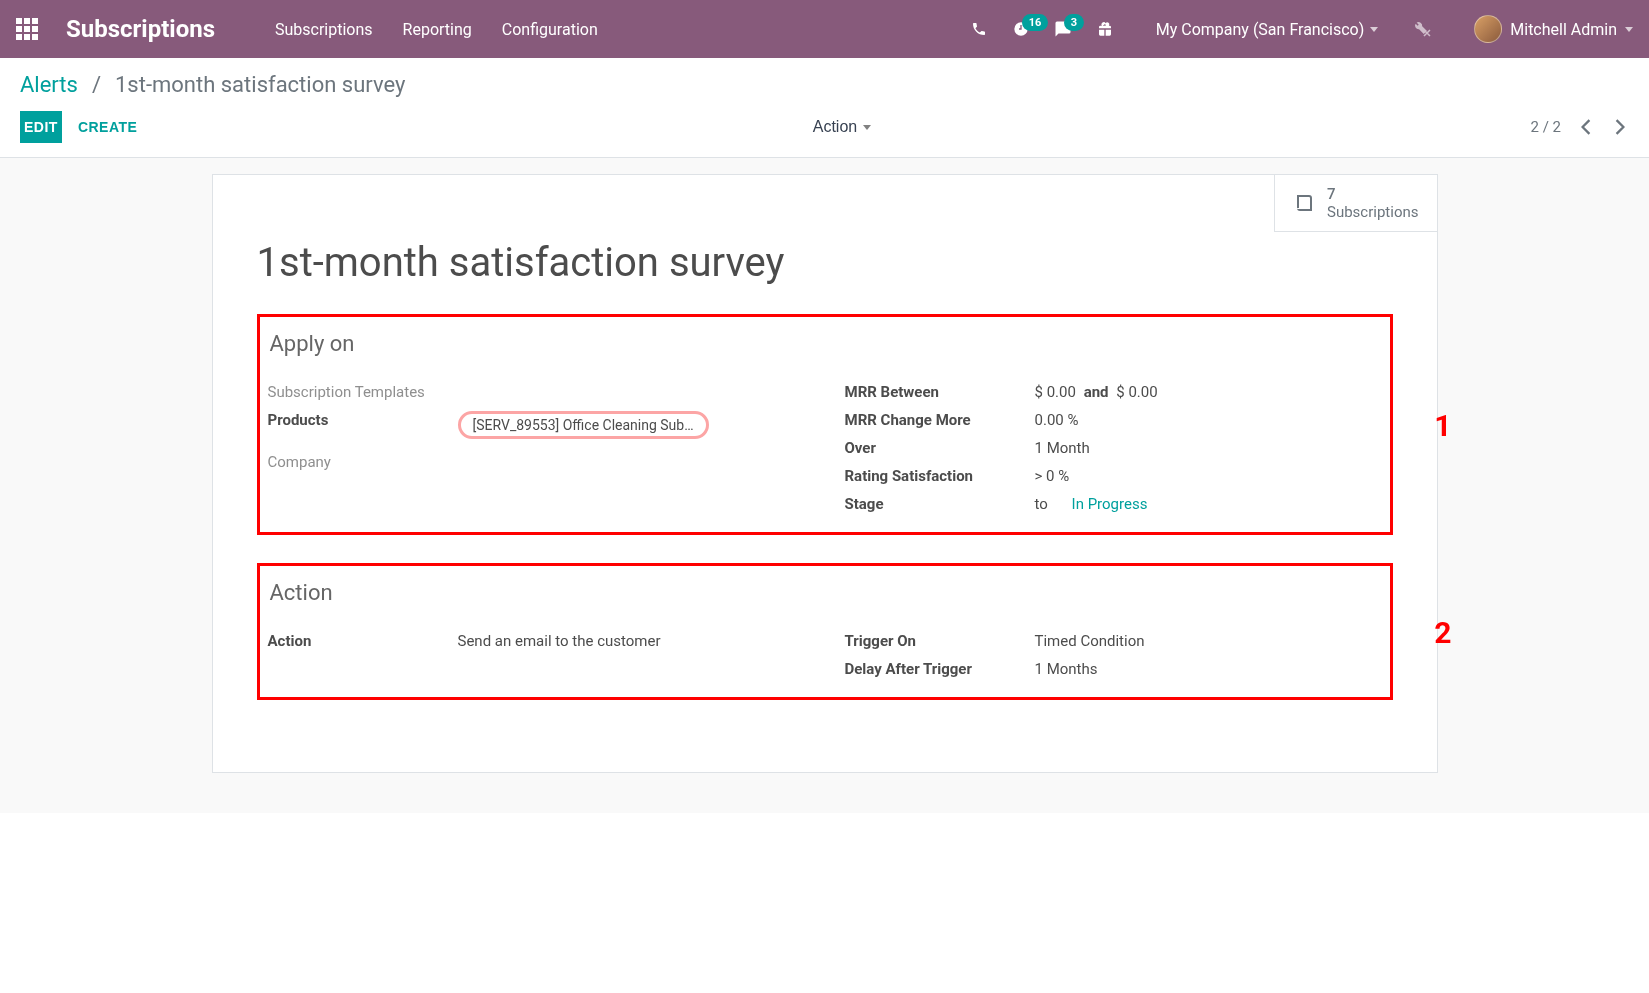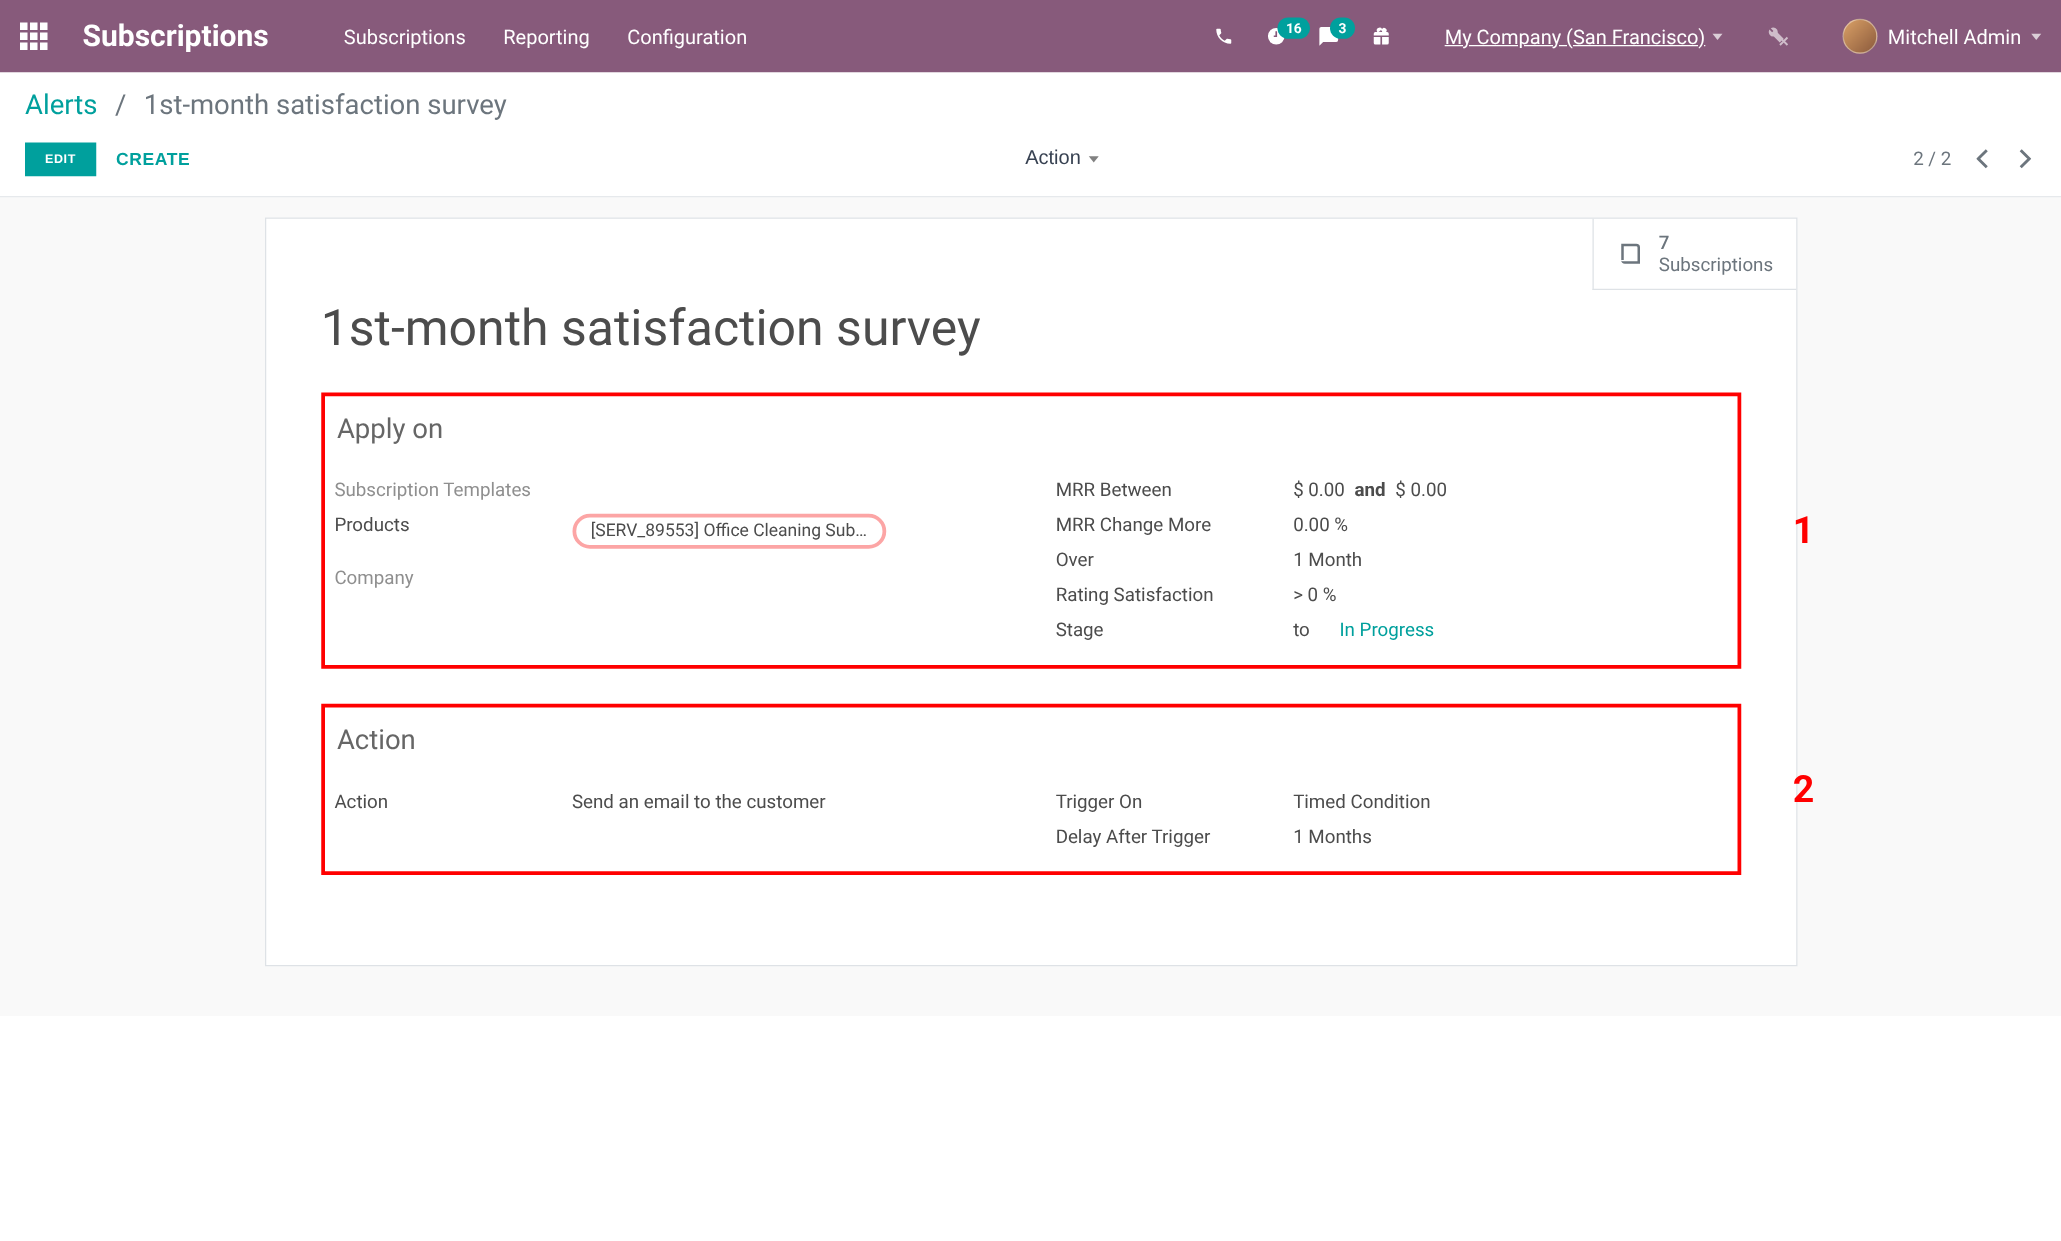--- a/index.html
+++ b/index.html
@@ -87,21 +87,20 @@
     border-radius: 10px;
   }
   .company {
     display: flex;
     align-items: center;
     gap: 6px;
     color: #fff;
     font-size: 16px;
     cursor: pointer;
     margin-left: 18px;
-    text-decoration: underline;
   }
   .user {
     display: flex;
     align-items: center;
     gap: 8px;
     color: #fff;
     font-size: 16px;
     cursor: pointer;
     margin-left: 18px;
   }
@@ -141,23 +140,23 @@
   }
   .cb-row {
     display: flex;
     align-items: center;
     padding-bottom: 14px;
   }
   .btn-edit {
     background: var(--teal);
     color: #fff;
     border: none;
-    padding: 8px 16px;
-    font-weight: 700;
-    font-size: 10px;
+    padding: 8px 4px;
+    font-weight: 700;
+    font-size: 14px;
     cursor: pointer;
     letter-spacing: .5px;
   }
   .btn-create {
     background: none;
     border: none;
     color: var(--teal);
     font-weight: 700;
     font-size: 14px;
     padding: 8px 16px;
@@ -253,21 +252,21 @@
   .col-left { padding-right: 40px; }
 
   .field-row {
     display: flex;
     padding: 5px 0;
     align-items: flex-start;
   }
   .field-label {
     width: 190px;
     flex-shrink: 0;
-    font-weight: 400;
+    font-weight: 700;
     color: #4c4c4c;
     font-size: 15px;
   }
   .field-label.muted { color: var(--text-light); font-weight:400;}
   .field-value {
     color: #4c4c4c;
     font-size: 15px;
   }
   .field-value a { color: var(--teal); text-decoration:none; cursor:pointer;}
   .field-value .prefix { margin-right:20px;}

